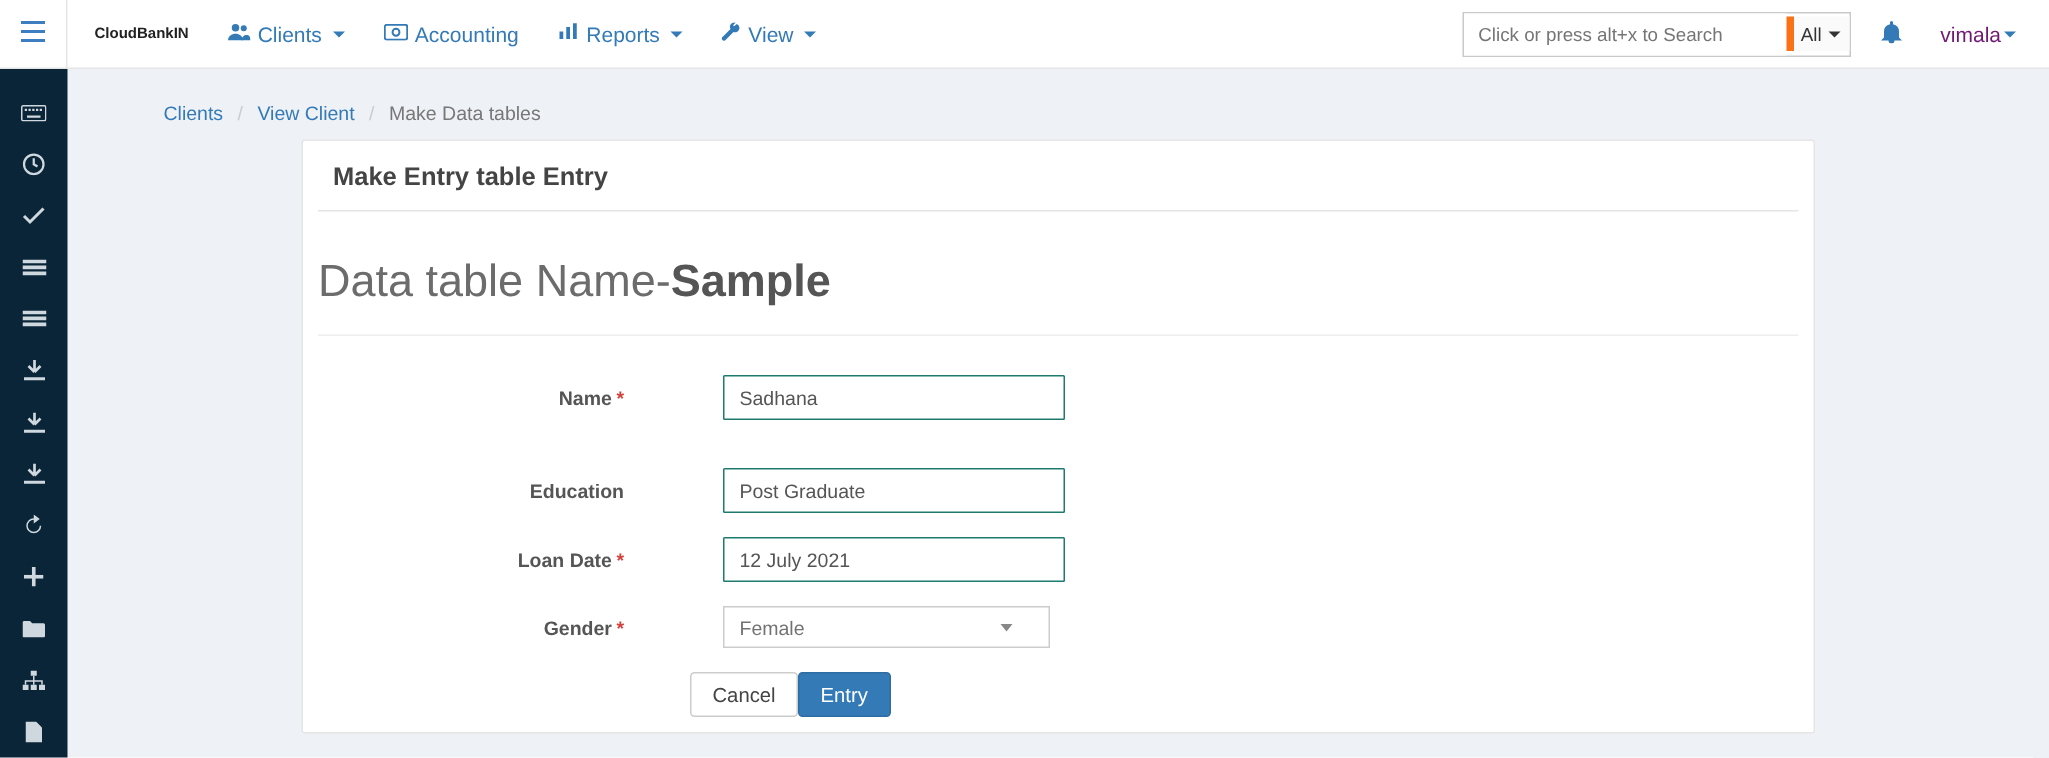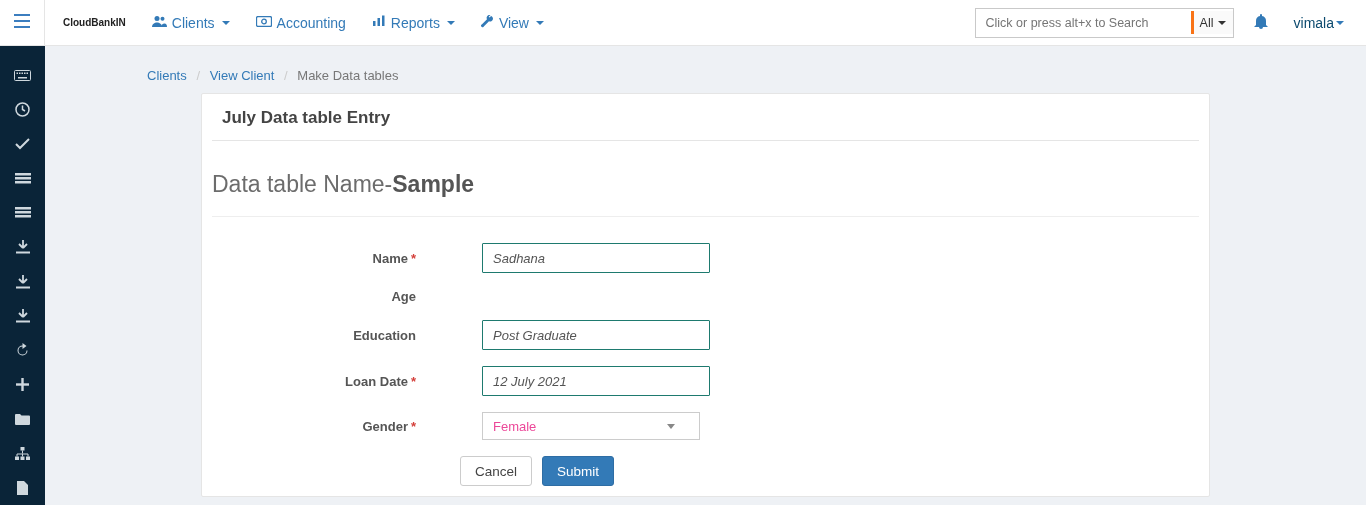--- a/index.html
+++ b/index.html
@@ -51,29 +51,29 @@
     display:flex; align-items:center; height:30px;
     border:1px solid #c9c9c9;
     background:#fff;
     margin-right:20px;
   }
   .search-input {
     width:215px; height:28px; border:none; outline:none;
     padding:0 10px; font-size:12.5px; color:#1d4ed8;
   }
   .search-filter {
-    width:42px; height:23px; border-left:3px solid #f97316;
+    width:42px; height:23px; border-left:5px solid #f97316;
     display:flex; align-items:center; justify-content:center;
     font-size:12.5px; color:#333; background:#fafafa; cursor:pointer;
   }
   .bell {
     color:#337ab7; font-size:15px; margin-right:26px; cursor:pointer;
   }
   .user-menu {
-    color:#0c4a6e; font-size:14px; margin-right:22px; cursor:pointer;
+    color:#701a75; font-size:14px; margin-right:22px; cursor:pointer;
     display:flex; align-items:center;
   }
   
   .rail {
     position:absolute; top:46px; bottom:0; left:0;
     width:45px; background:#0a2438;
     display:flex; flex-direction:column; align-items:center;
     padding-top:12px; gap:0;
     z-index:15;
   }
@@ -82,21 +82,21 @@
     display:flex; align-items:center; justify-content:center;
     color:#cfd8de; cursor:pointer; font-size:14px;
   }
   .rail-item svg { fill:#cfd8de; }
   
   .content {
     position:absolute; top:46px; left:45px; right:0; bottom:0;
     padding:0 0 0 0;
   }
   .breadcrumb {
-    padding:22px 0 10px 102px;
+    padding:22px 0 10px 64px;
     font-size:13px;
     color:#777;
   }
   .breadcrumb a { color:#337ab7; text-decoration:none; }
   .breadcrumb .sep { color:#ccc; margin:0 6px; }
   .panel {
     margin:0 156px 0 156px;
     background:#fff;
     border:1px solid #e5e5e5;
     border-radius:2px;
@@ -105,21 +105,21 @@
   .panel-title {
     padding:14px 10px 12px 10px;
     font-size:17px; font-weight:700; color:#444;
     border-bottom:1px solid #e5e5e5;
     margin:0 10px;
   }
   .subtitle {
     padding:30px 0 18px 0;
     margin:0 10px 6px 10px;
     border-bottom:1px solid #eee;
-    font-size:23px; color:#6c6c6c; font-weight:400;
+    font-size:30px; color:#6c6c6c; font-weight:400;
   }
   .subtitle .bold { font-weight:700; color:#555; }
   .form-area { padding:20px 10px 10px 10px; }
   .form-row {
     display:flex; align-items:center;
     margin-bottom:16px;
     gap:40px;
   }
   .form-label {
     width:230px; text-align:right;
@@ -127,35 +127,34 @@
     color:#555; font-size:13px; font-weight:700;
   }
   .req { color:#d43f3a; margin-left:3px; }
   .form-input {
     width:228px; height:30px;
     border:1px solid #1e7a6f;
     border-radius:1px;
     padding:0 10px;
     font-size:13px; color:#555;
     outline:none;
-    font-style:italic;
   }
   .form-select {
     width:218px; height:28px;
     border:1px solid #ccc;
     display:flex; align-items:center; justify-content:space-between;
-    padding:0 24px 0 10px; font-size:13px; color:#ec4899;
+    padding:0 24px 0 10px; font-size:13px; color:#737373;
     background:#fff; cursor:pointer;
   }
   .form-select .tri {
     width:0;height:0;border-left:4px solid transparent;border-right:4px solid transparent;border-top:5px solid #888;
   }
   .button-row {
     margin-left:248px;
-    display:flex; gap:10px;
+    display:flex; gap:0;
     margin-top:6px;
   }
   .btn {
     height:30px; padding:0 14px;
     font-size:13.5px; border-radius:3px;
     display:flex; align-items:center; cursor:pointer;
     border:1px solid transparent;
   }
   .btn-default { background:#fff; border-color:#ccc; color:#444; }
   .btn-primary { background:#337ab7; color:#fff; border-color:#2e6da4; }
@@ -332,35 +331,34 @@
 
   <div class="breadcrumb">
     <a href="#">Clients</a>
     <span class="sep">/</span>
     <a href="#">View Client</a>
     <span class="sep">/</span>
     <span>Make Data tables</span>
   </div>
 
   <div class="panel">
-    <div class="panel-title">July Data table Entry</div>
+    <div class="panel-title">Make Entry table Entry</div>
 
     <div class="subtitle">
       <span>Data table Name-</span><span class="bold">Sample</span>
     </div>
 
     <div class="form-area">
 
       <div class="form-row">
         <div class="form-label"><span>Name</span><span class="req">*</span></div>
         <input class="form-input" value="Sadhana" style="">
       </div>
 
       <div class="form-row">
-        <div class="form-label"><span>Age</span></div>
       </div>
 
       <div class="form-row">
         <div class="form-label"><span>Education</span></div>
         <input class="form-input" value="Post Graduate" style="">
       </div>
 
       <div class="form-row">
         <div class="form-label"><span>Loan Date</span><span class="req">*</span></div>
         <input class="form-input" value="12 July 2021" style="">
@@ -372,20 +370,20 @@
           <span>Female</span>
           <span class="tri"></span>
         </div>
       </div>
 
       <div class="button-row">
         <div class="btn btn-default">
             <span>Cancel</span>
           </div>
         <div class="btn btn-primary">
-            <span>Submit</span>
+            <span>Entry</span>
           </div>
       </div>
 
     </div>
   </div>
 
 </div>
 
 </body></html>

